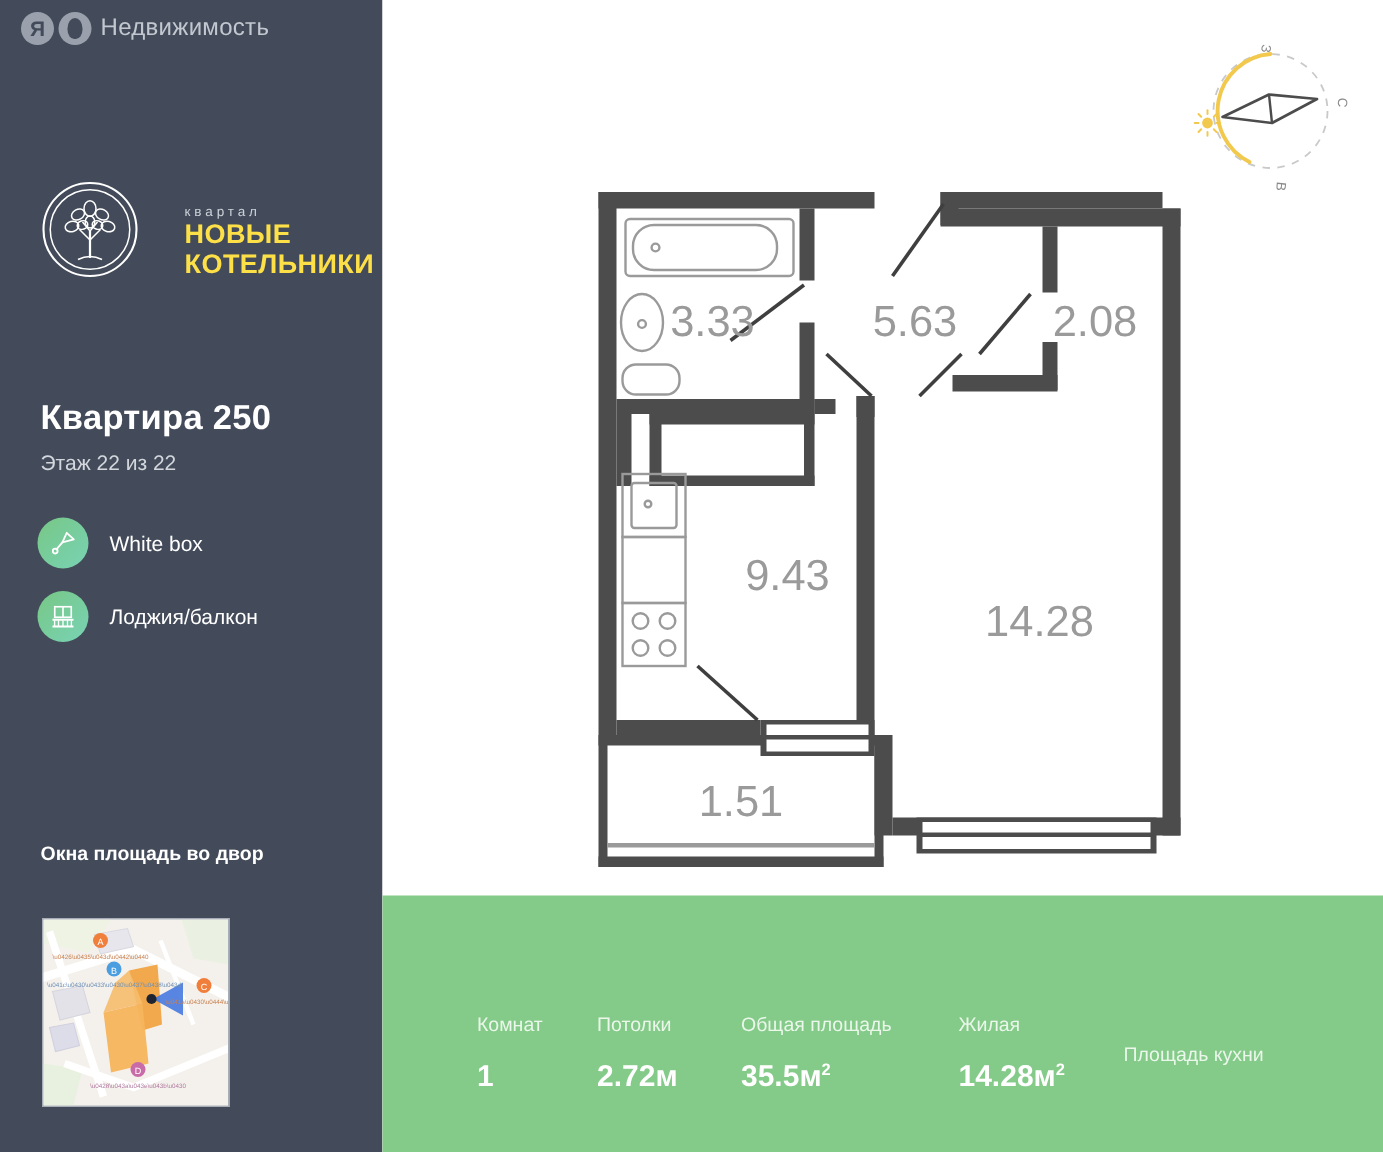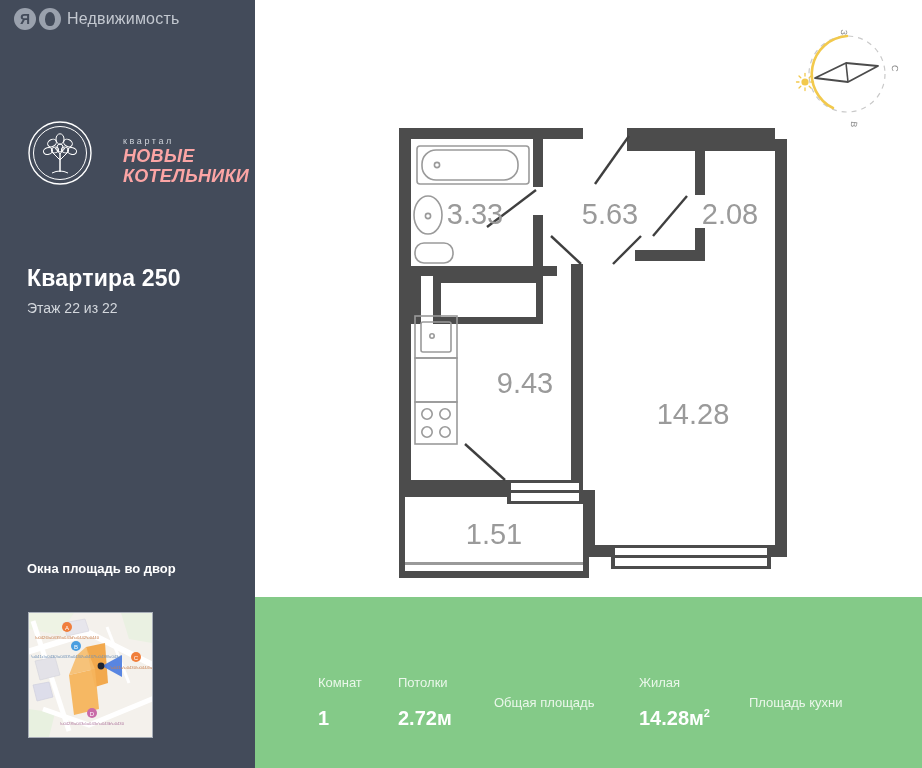--- a/index.html
+++ b/index.html
@@ -27,21 +27,21 @@
     content:""; position:absolute; left:6px; top:4px; width:10px; height:14px;
     border-radius:50% 50% 45% 45%; background:#434b5a;
   }
   #brandtext { font-size:16px; color:#c3c8d0; letter-spacing:.2px; }
 
   
   #quarter { position:absolute; left:27px; top:120px; display:flex; align-items:flex-end; gap:30px; }
   #qlogo-ring { width:66px; height:66px; }
   #qtext { line-height:1.12; }
   #qtext .q-small { font-size:9px; letter-spacing:2.6px; color:#cdd2d9; text-transform:lowercase; }
-  #qtext .q-big { font-size:18px; font-weight:bold; color:#fca5a5; letter-spacing:.3px;font-style:italic; }
+  #qtext .q-big { font-size:18px; font-weight:bold; color:#fde047; letter-spacing:.3px; }
 
   
   #apt { position:absolute; left:27px; top:265px; }
   #apt-title { font-size:23px; font-weight:bold; letter-spacing:.2px; }
   #apt-floor { font-size:14px; color:#d3d7dd; margin-top:8px; }
 
   
   #features { position:absolute; left:25px; top:345px; }
   .feature { display:flex; align-items:center; gap:14px; margin-bottom:15px; }
   .fcircle {
@@ -119,20 +119,44 @@
       <div class="q-big">НОВЫЕ</div>
       <div class="q-big">КОТЕЛЬНИКИ</div>
     </div>
   </div>
 
   <div id="apt">
     <div id="apt-title">Квартира 250</div>
     <div id="apt-floor">Этаж 22 из 22</div>
   </div>
 
+  <div id="features">
+    <div class="feature">
+      <div class="fcircle">
+        <svg width="20" height="20" viewBox="0 0 20 20">
+          <path d="M12.5 3.2 L17.2 7.6 L9.6 9.6 Z" fill="none" stroke="#ffffff" stroke-width="1.2" stroke-linejoin="round"></path>
+          <path d="M9.9 9.3 L5.6 14.3" stroke="#ffffff" stroke-width="1.2" stroke-linecap="round"></path>
+          <circle cx="4.8" cy="15.4" r="1.6" fill="none" stroke="#ffffff" stroke-width="1.2"></circle>
+        </svg>
+      </div>
+      <div class="flabel">White box</div>
+    </div>
+    <div class="feature">
+      <div class="fcircle">
+        <svg width="20" height="20" viewBox="0 0 20 20">
+          <rect x="4.5" y="3.5" width="11" height="7" fill="none" stroke="#ffffff" stroke-width="1.1"></rect>
+          <path d="M10 3.5 L10 10.5" stroke="#ffffff" stroke-width="1.1"></path>
+          <path d="M3 12.2 L17 12.2" stroke="#ffffff" stroke-width="1.3"></path>
+          <path d="M4.4 12.5 L4.4 16.4 M7 12.5 L7 16.4 M10 12.5 L10 16.4 M13 12.5 L13 16.4 M15.6 12.5 L15.6 16.4" stroke="#ffffff" stroke-width="0.9"></path>
+          <path d="M3 16.6 L17 16.6" stroke="#ffffff" stroke-width="1.3"></path>
+        </svg>
+      </div>
+      <div class="flabel">Лоджия/балкон</div>
+    </div>
+  </div>
 
   <div id="winnote">Окна площадь во двор</div>
 
   <div id="mapthumb">
     <svg width="123" height="124" viewBox="0 0 123 124">
       <rect width="123" height="124" fill="#f4f1ec"></rect>
 
       <path d="M0 0 L45 0 L30 22 L0 16 Z" fill="#eef3e4"></path>
       <path d="M92 0 L123 0 L123 30 L100 26 Z" fill="#eaf1e2"></path>
       <path d="M0 96 L26 100 L20 124 L0 124 Z" fill="#e8f1e0"></path>
@@ -318,20 +342,23 @@
       </div>
     </div>
     <div class="stat s1">
       <div class="stat-label">Потолки</div>
       <div class="stat-value">
         <span>2.72м</span>
       </div>
     </div>
     <div class="stat s2">
       <div class="stat-label">Общая площадь</div>
+      <div class="stat-value">
+        <span>35.5м</span><sup>2</sup>
+      </div>
     </div>
     <div class="stat s3">
       <div class="stat-label">Жилая</div>
       <div class="stat-value">
         <span>14.28м</span><sup>2</sup>
       </div>
     </div>
     <div class="stat s4">
       <div class="stat-label">Площадь кухни</div>
     </div>

